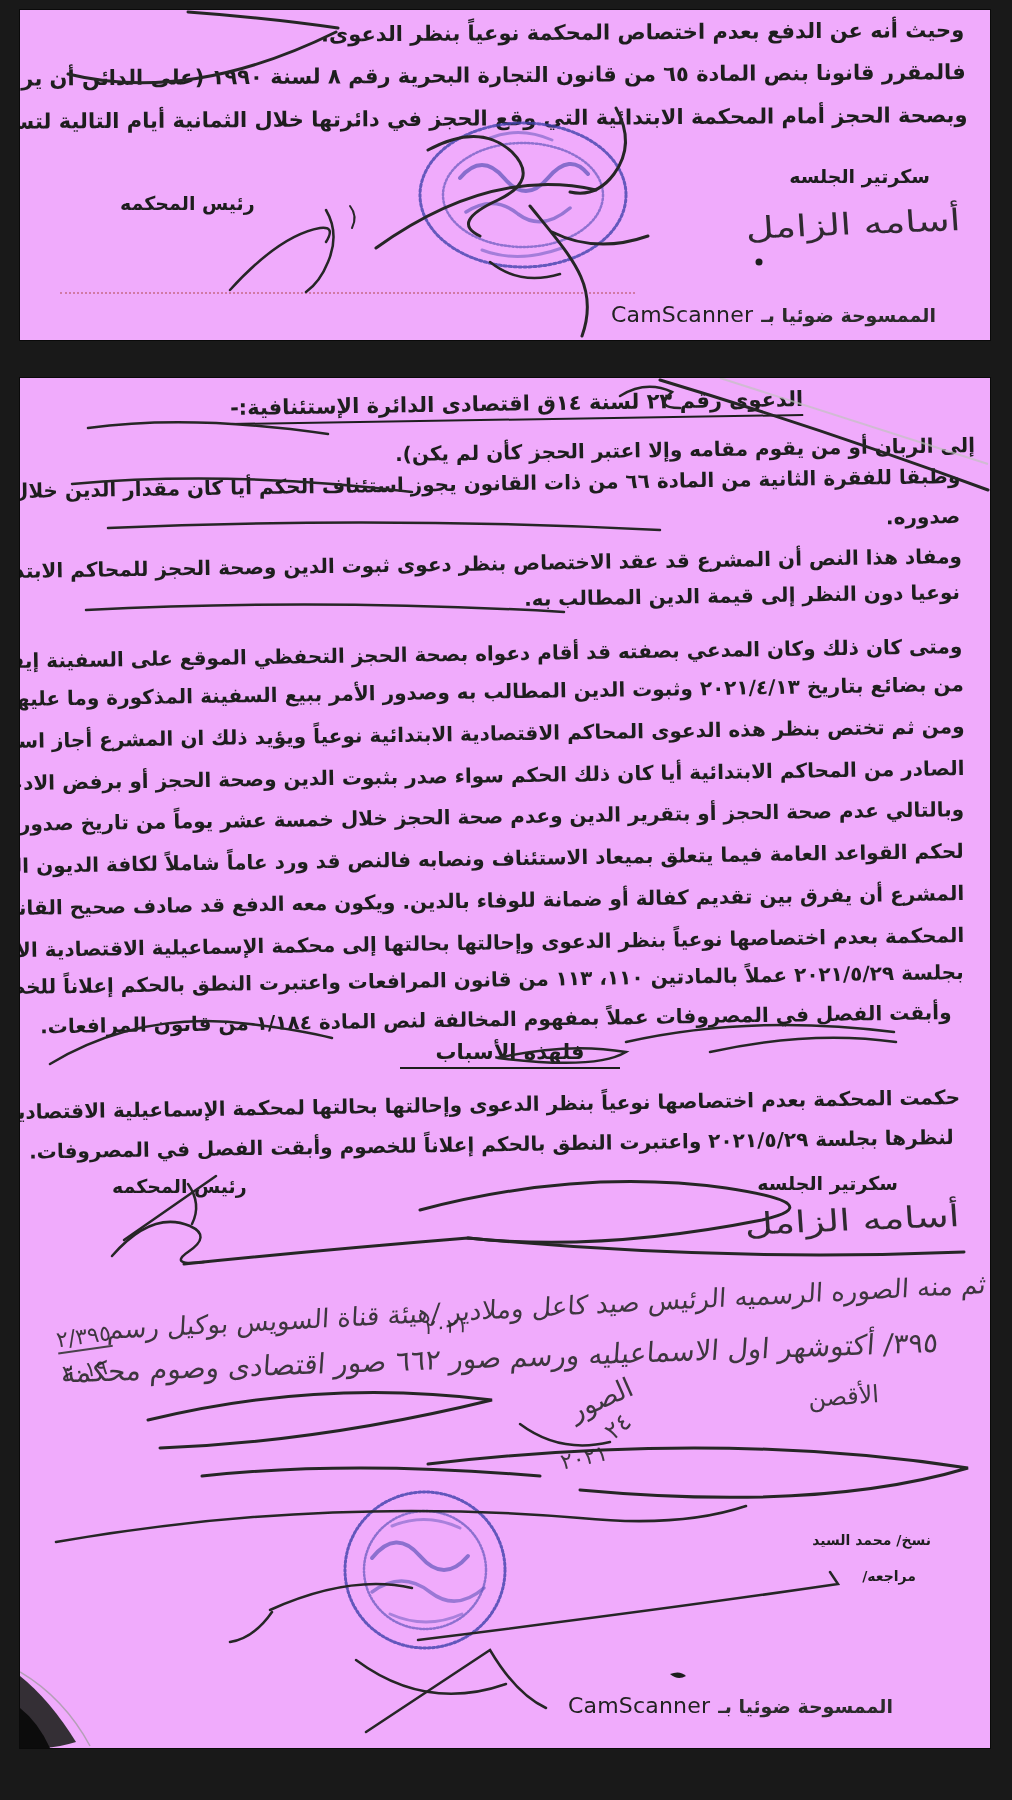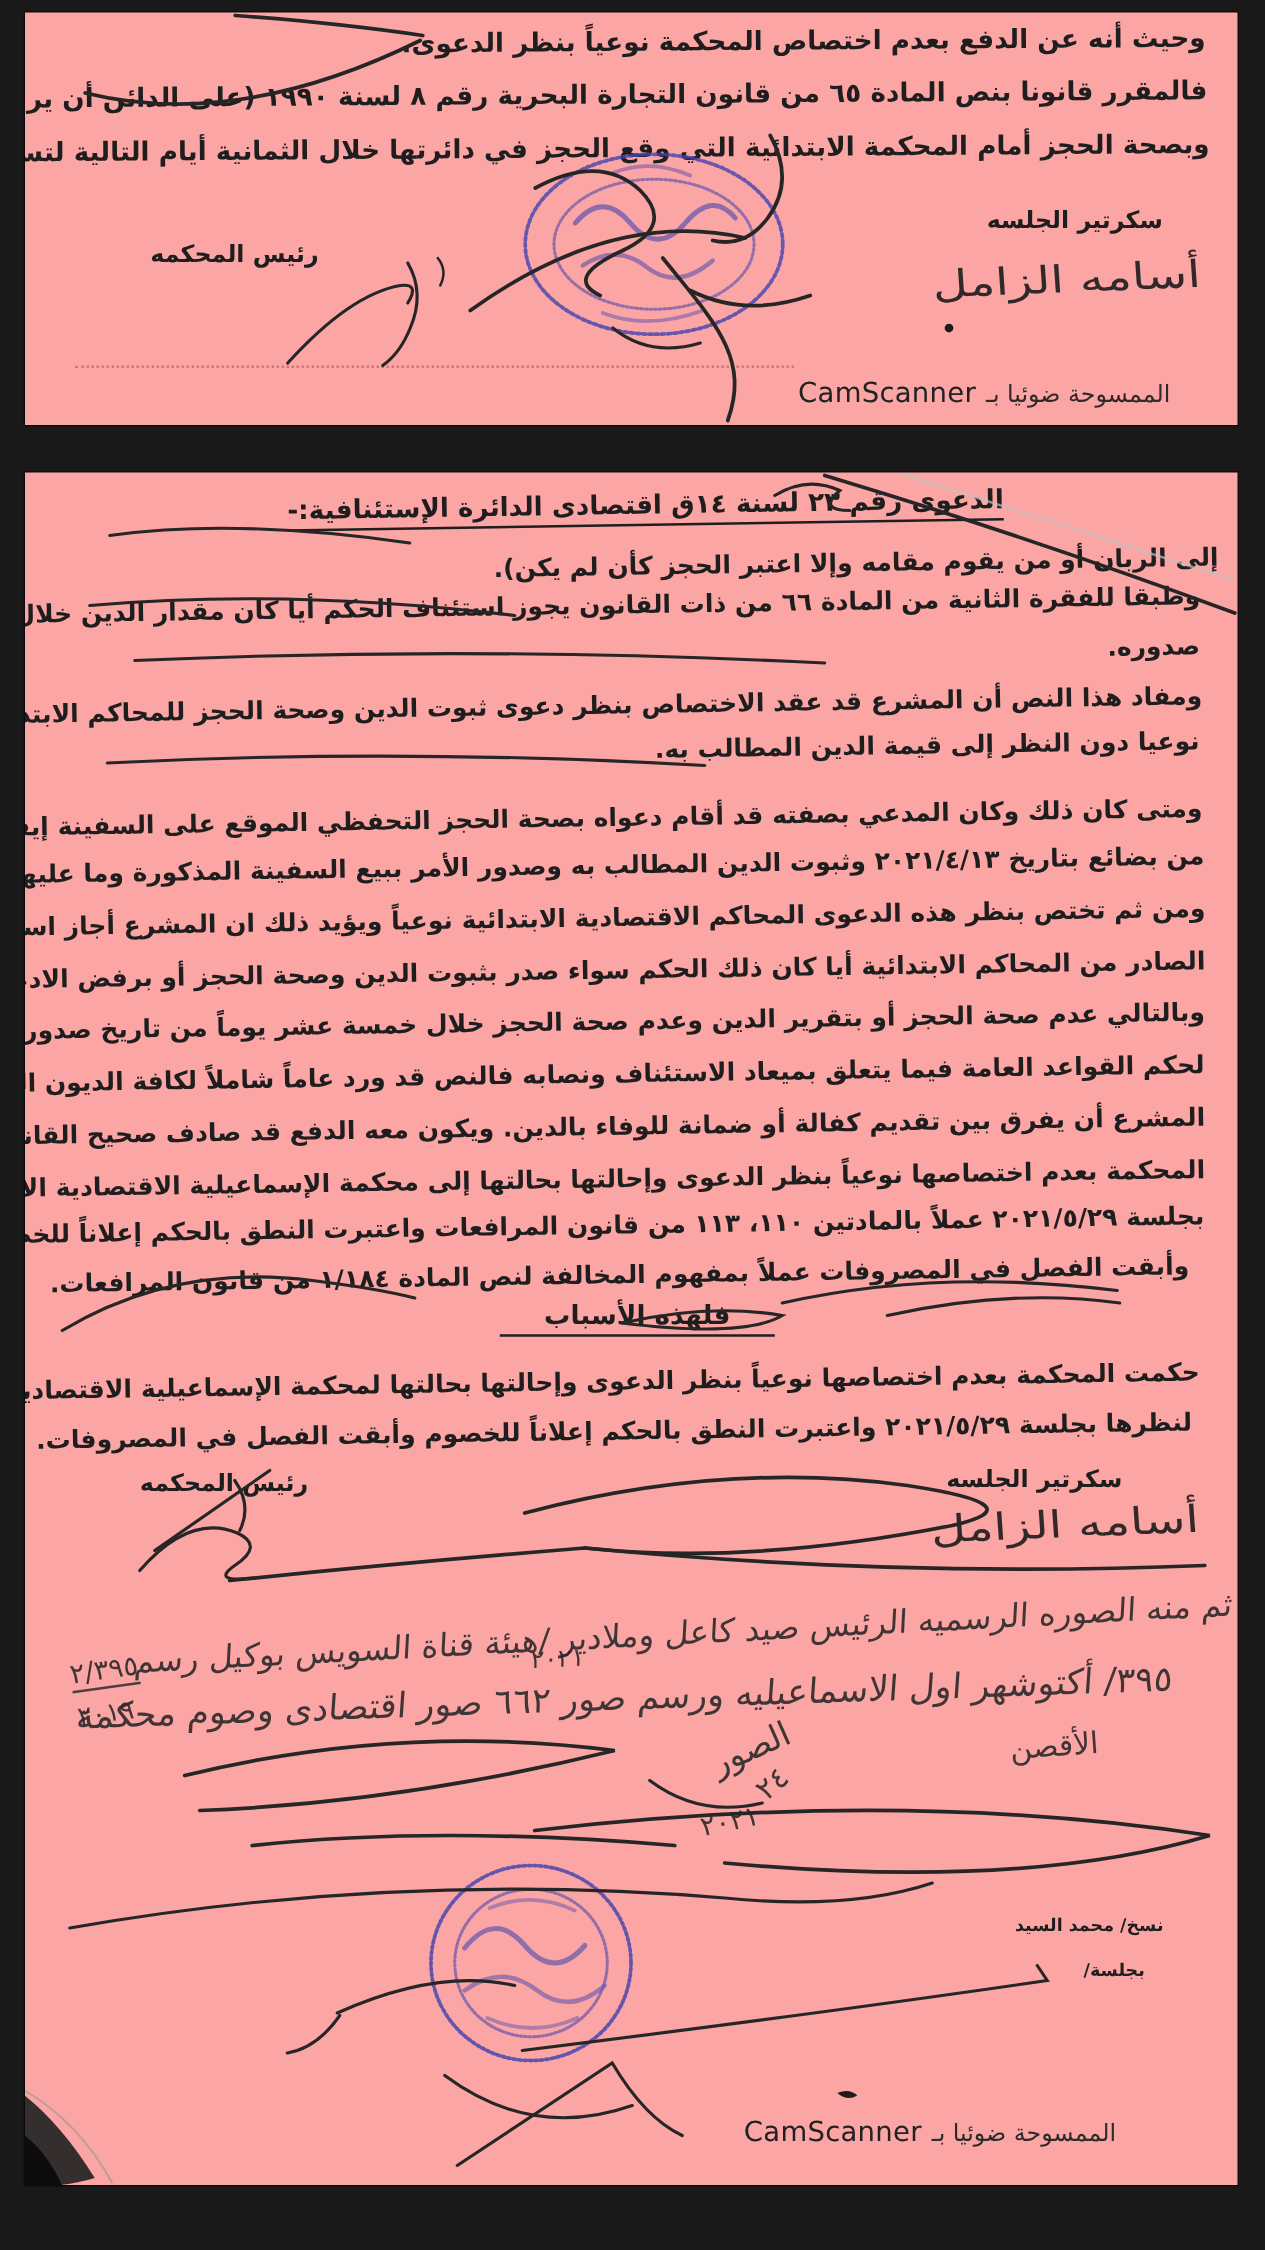--- a/index.html
+++ b/index.html
@@ -1,42 +1,42 @@
 <!DOCTYPE html>
 <html lang="ar" dir="rtl"><head>
 <meta charset="utf-8">
 <style>
   html,body{margin:0;padding:0;}
   body{
     width:1012px;height:1800px;position:relative;overflow:hidden;
     background:#191919;
     font-family:"DejaVu Sans",sans-serif;
   }
-  .page{position:absolute;background:#fca5a5;overflow:hidden;box-shadow:0 0 0 1px #0a0a0a;}
+  .page{position:absolute;background:#f0abfc;overflow:hidden;box-shadow:0 0 0 1px #0a0a0a;}
   #page1{left:20px;top:10px;width:970px;height:330px;}
   #page2{left:20px;top:378px;width:970px;height:1370px;}
   .t{
     position:absolute;white-space:nowrap;direction:rtl;
     font-family:"DejaVu Sans",sans-serif;font-weight:bold;color:#1e1e1e;
     font-size:20px;letter-spacing:0;
   }
   .tilt1{transform:rotate(-0.4deg);transform-origin:right center;}
   .tilt2{transform:rotate(-0.9deg);transform-origin:right center;}
   .hdg{font-size:21px;border-bottom:2.5px solid #1e1e1e;padding-bottom:3px;}
   .lbl{font-size:19px;}
   .sig{
     font-weight:normal;font-size:30px;color:#1c1c1c;letter-spacing:5px;
     transform:scaleX(1.3) rotate(-3deg);transform-origin:right center;opacity:.9;
   }
   .hw{
     font-weight:normal;color:#262626;opacity:.88;
     transform:skewX(-6deg) rotate(-3deg);transform-origin:right center;
   }
   .scanline{position:absolute;display:flex;gap:8px;align-items:baseline;direction:rtl;}
-  .scan-ar{font-size:19px;color:#2b2b2b;font-weight:normal;}
+  .scan-ar{font-size:19px;color:#2b2b2b;font-weight:bold;}
   .scan-en{font-size:22px;color:#222;font-weight:normal;letter-spacing:.2px;direction:ltr;}
   .redline{
     position:absolute;height:0;border-top:2px dotted rgba(170,60,60,.45);
   }
   svg.overlay{position:absolute;left:0;top:0;pointer-events:none;}
   .inkpath{fill:none;stroke:#262626;stroke-linecap:round;}
   .bluepath{fill:none;stroke:#4344ae;stroke-linecap:round;}
 </style>
 </head>
 <body>
@@ -123,21 +123,21 @@
   <div class="t hw" style="top:935px;left:405px;font-size:20px;">٢٠٢١</div>
   <div class="t hw" style="top:948px;right:52px;font-size:28px;transform:skewX(-6deg) rotate(-2deg);">٣٩٥/ أكتوشهر اول الاسماعيليه ورسم صور ٦٦٢ صور اقتصادى وصوم محكمة</div>
   <div class="t hw" style="top:942px;left:36px;font-size:22px;border-bottom:2px solid #333;transform:rotate(-8deg);">٢/٣٩٥</div>
   <div class="t hw" style="top:977px;left:42px;font-size:21px;transform:rotate(-8deg);">٢٠١٩</div>
   <div class="t hw" style="top:1002px;left:788px;font-size:24px;transform:rotate(-4deg);">الأقصن</div>
   <div class="t hw" style="top:992px;left:545px;font-size:27px;transform:rotate(-24deg);">الصور</div>
   <div class="t hw" style="top:1026px;left:582px;font-size:24px;transform:rotate(-40deg);">٢٤</div>
   <div class="t hw" style="top:1062px;left:540px;font-size:22px;transform:rotate(-12deg);">٢٠٢١</div>
 
   <div class="t" style="top:1154px;right:59px;font-size:14px;">نسخ/ محمد السيد</div>
-  <div class="t" style="top:1190px;right:74px;font-size:14px;">بجلسة/</div>
+  <div class="t" style="top:1190px;right:74px;font-size:14px;">مراجعه/</div>
 
   <div class="scanline" style="top:1315px;right:97px;">
     <span class="scan-ar">الممسوحة ضوئيا بـ</span>
     <span class="scan-en">CamScanner</span>
   </div>
 
   <svg class="overlay" width="970" height="1370" viewBox="0 0 970 1370">
 
     <path d="M 700 0 L 968 86" stroke="#c2c2c0" stroke-width="2" fill="none" opacity="0.7"></path>
     <g>

